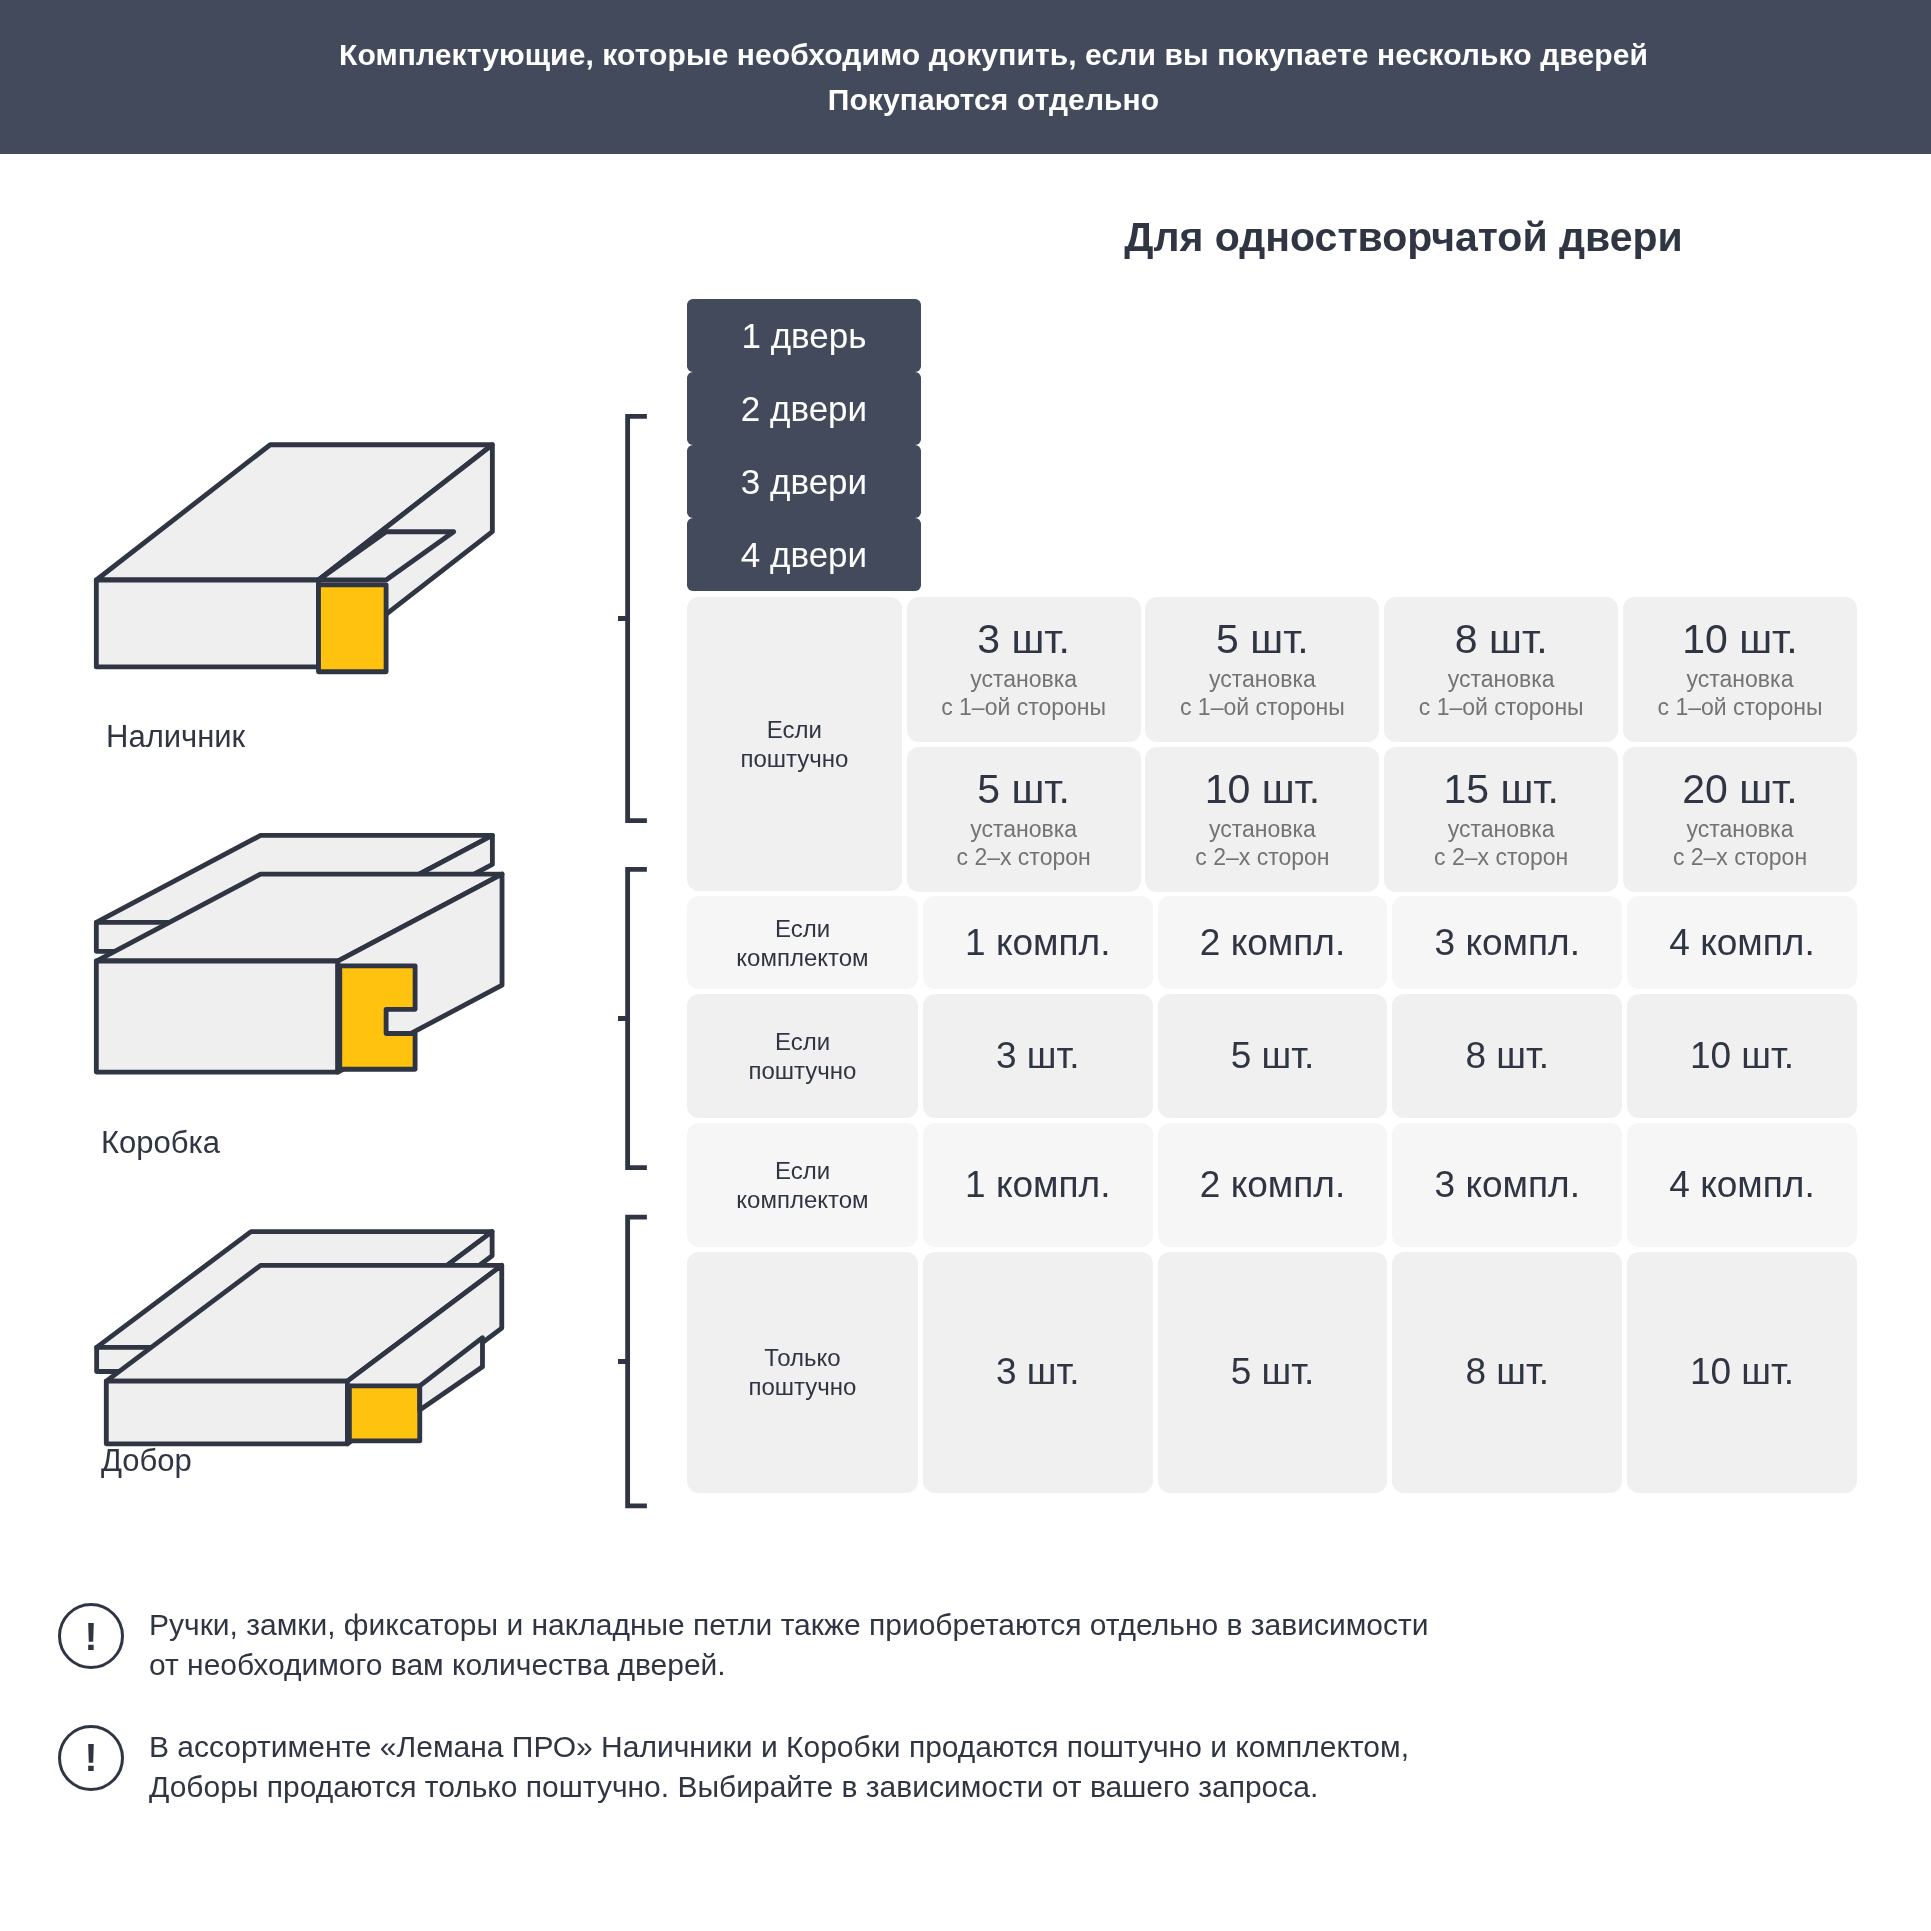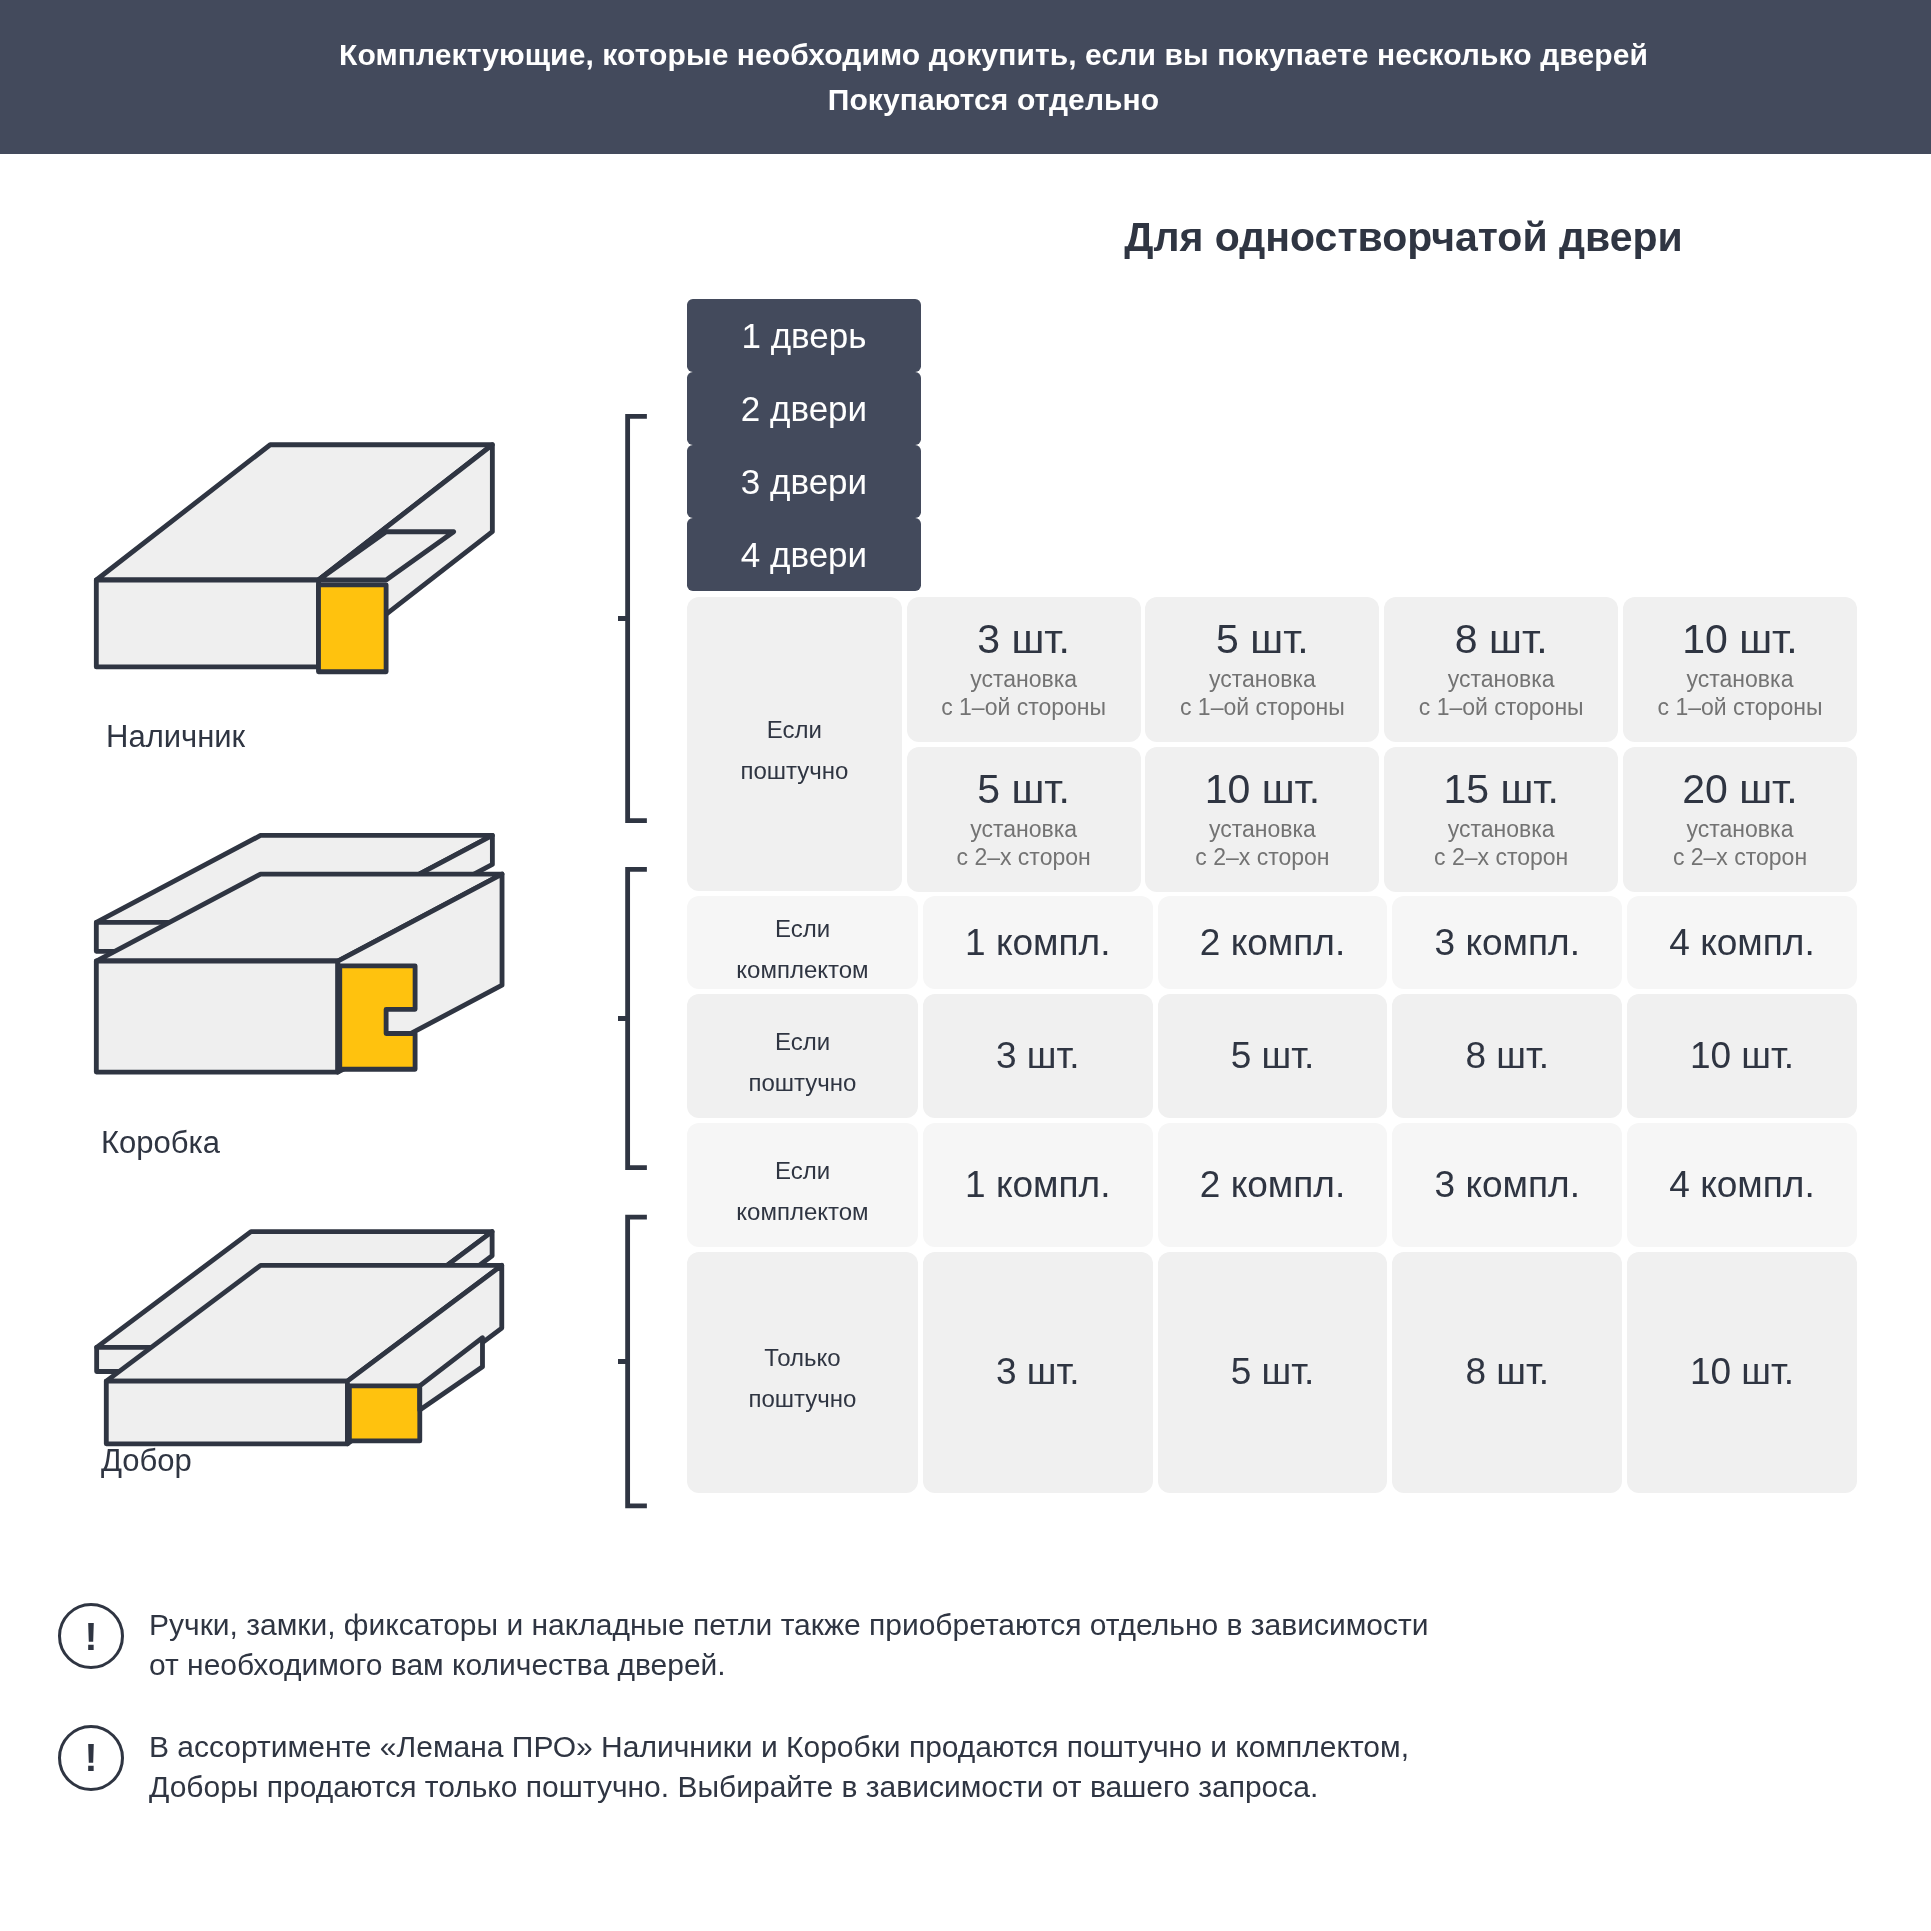--- a/index.html
+++ b/index.html
@@ -104,21 +104,20 @@
     margin-bottom: 4.8px;
     border-radius: 12px;
   }
   .body-cell.last-col { margin-right: 0; }
   .body-cell.alt { background: #f6f6f6; }
 
   .lbl {
     font-size: 24px;
     line-height: 1.22;
     color: #2f3542;
-    margin-top: 12px;
   }
   .big {
     font-size: 41px;
     color: #2f3542;
     line-height: 1.1;
   }
   .sub {
     font-size: 23px;
     color: #737373;
     line-height: 1.2;

